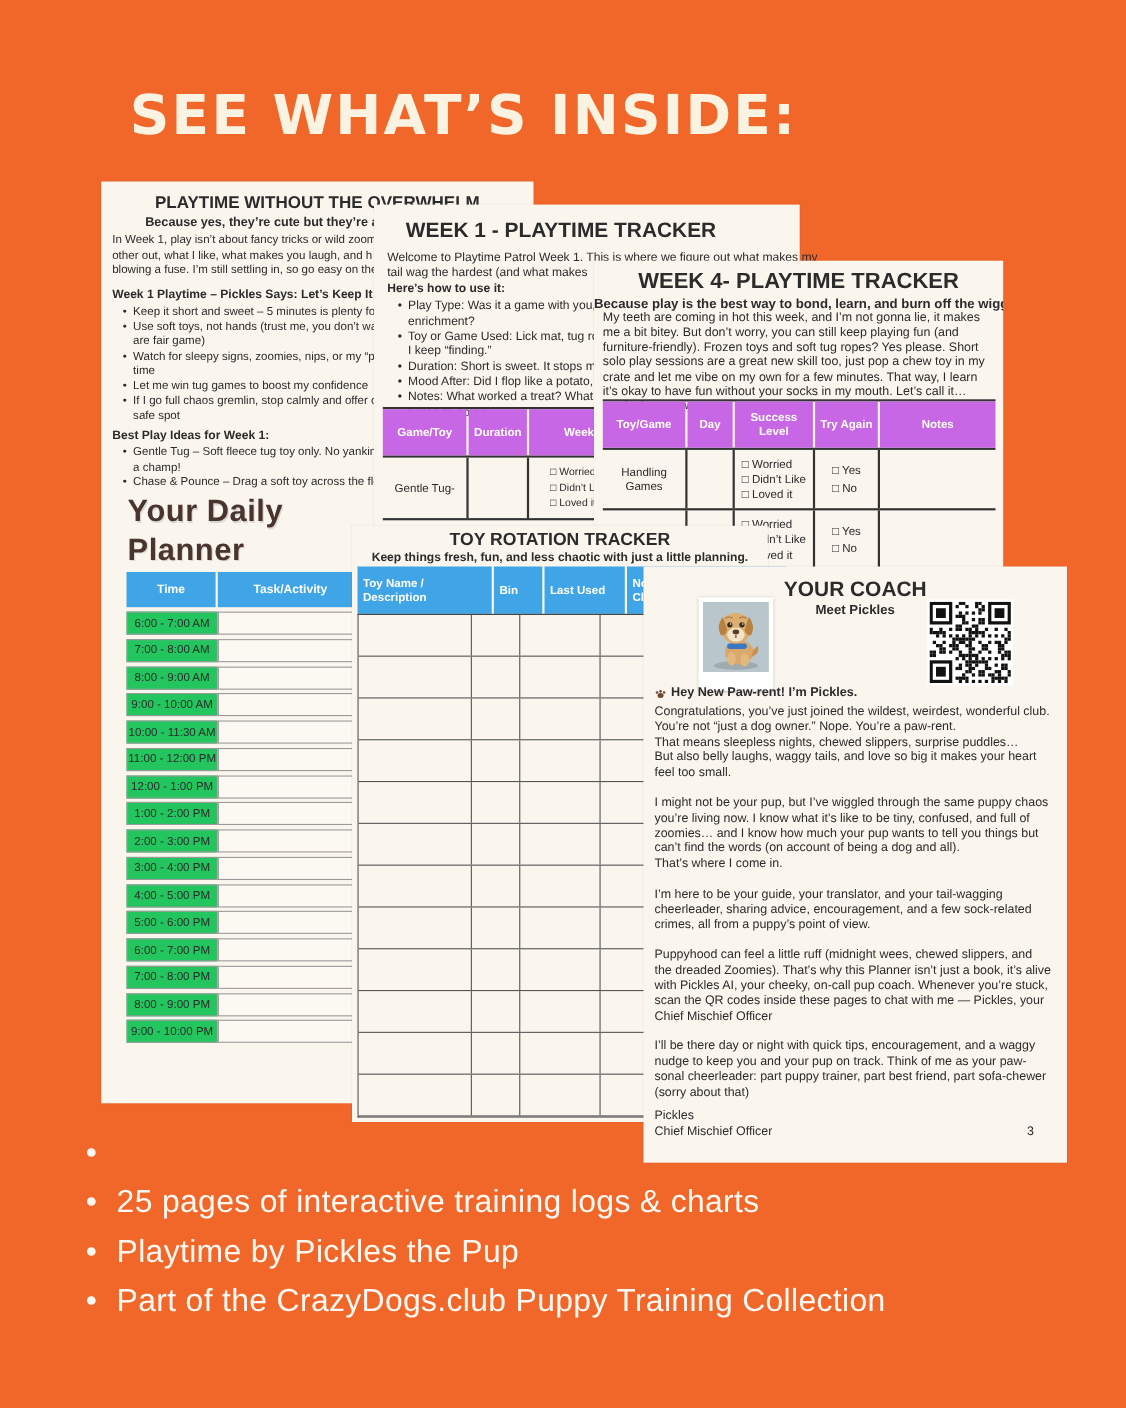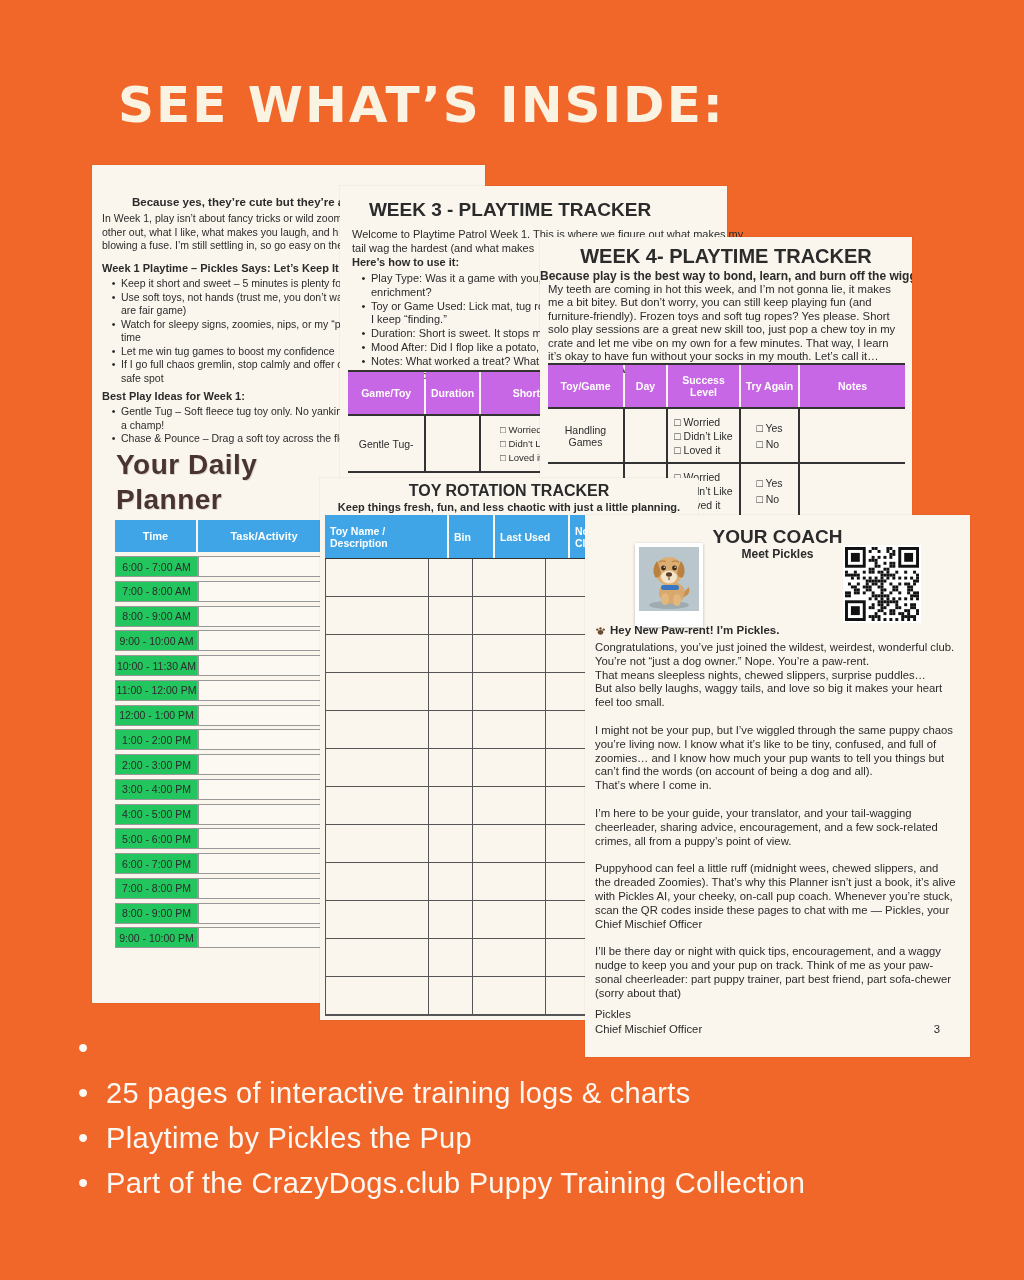--- a/index.html
+++ b/index.html
@@ -103,20 +103,21 @@
   .feat{display:flex;align-items:flex-start;height:45px;color:#FDF8F2;font-size:29px;
         font-weight:400;letter-spacing:0.3px}
   .feat-dot{width:28px;font-size:29px}
 </style>
 </head>
 <body>
 
 <div id="headline" class="abs">SEE WHAT’S INSIDE:</div>
 
 <div class="page" id="page-overwhelm">
+  <div class="abs pa-title ctr ln">PLAYTIME WITHOUT THE OVERWHELM</div>
   <div class="abs pa-sub ln">Because yes, they’re cute but they’re als</div>
   <div class="abs pa-intro">
     <span class="ln">In Week 1, play isn’t about fancy tricks or wild zoomi</span>
     <span class="ln">other out, what I like, what makes you laugh, and h</span>
     <span class="ln">blowing a fuse. I’m still settling in, so go easy on the</span>
   </div>
   <div class="abs pa-h1 ln">Week 1 Playtime – Pickles Says: Let’s Keep It Chill</div>
   <div class="abs pa-b1">
       <div class="bl-line">
         <div class="bl-dot">•</div>
@@ -231,21 +232,21 @@
         <div class="pl-task"></div>
       </div>
       <div class="pl-row" style="top: 371.25px;">
         <div class="pl-time">9:00 - 10:00 PM</div>
         <div class="pl-task"></div>
       </div>
     </div>
 </div>
 
 <div class="page" id="page-week1">
-  <div class="abs pb-title ctr ln">WEEK 3 - PLAYTIME TRACKER</div>
+  <div class="abs pb-title ctr ln">WEEK 1 - PLAYTIME TRACKER</div>
   <div class="abs pb-l1 ln">Welcome to Playtime Patrol Week 1. This is where we figure out what makes my</div>
   <div class="abs pb-l2 ln">tail wag the hardest (and what makes</div>
   <div class="abs pb-h ln">Here’s how to use it:</div>
   <div class="abs pb-b">
       <div class="bl-line">
         <div class="bl-dot">•</div>
         <div class="bl-txt">Play Type: Was it a game with you, s</div>
       </div>
       <div class="bl-line bl-cont">
         <div class="bl-txt">enrichment?</div>
@@ -270,21 +271,21 @@
         <div class="bl-txt">Notes: What worked a treat? What fl</div>
       </div>
       <div class="bl-line bl-cont">
         <div class="bl-txt">best bits going.</div>
       </div>
     </div>
   <div class="abs" id="wk1-table">
     <div class="wk1-headrow">
       <div class="ph-cell wk1-c1">Game/Toy</div>
       <div class="ph-cell wk1-c2">Duration</div>
-      <div class="ph-cell wk1-c3">Short</div>
+      <div class="ph-cell wk1-c3">Week</div>
     </div>
     <div class="wk1-row">
       <div class="wk1-cell wk1-c1">Gentle Tug-</div>
       <div class="wk1-cell wk1-c2"></div>
       <div class="wk1-cell wk1-c3 chk pre">□ Worried
 □ Didn’t Like
 □ Loved it</div>
     </div>
   </div>
 </div>

